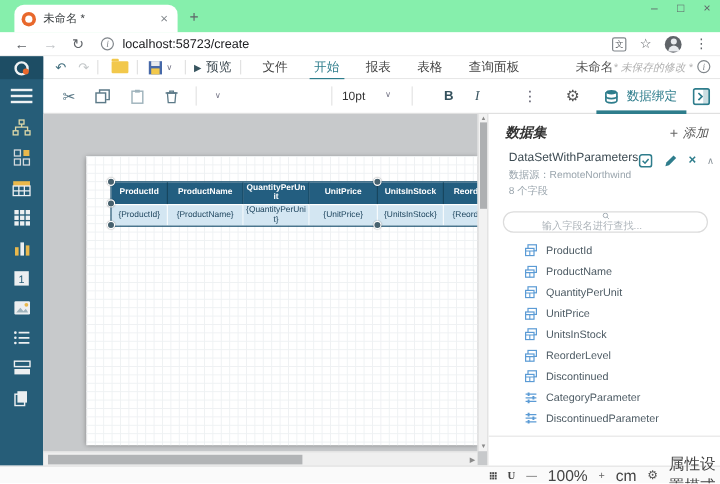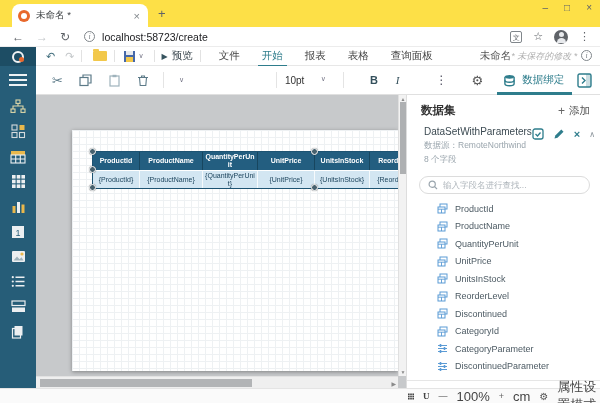--- a/index.html
+++ b/index.html
@@ -1,20 +1,20 @@
 <!DOCTYPE html>
 <html><head>
 <meta charset="utf-8">
 <style>
   * { margin:0; padding:0; box-sizing:border-box; }
   html,body { width:600px; height:403px; font-family:"Liberation Sans","DejaVu Sans",sans-serif; }
   .screen { position:relative; width:600px; height:403px; background:#fff; overflow:hidden; font-family:"Liberation Sans","DejaVu Sans",sans-serif; }
 
   
-  .tabbar { position:absolute; left:0; top:0; width:600px; height:27px; background:#fde047; }
+  .tabbar { position:absolute; left:0; top:0; width:600px; height:27px; background:#86efac; }
   .tab { position:absolute; left:12px; top:4px; width:136px; height:23px; background:#fff; border-radius:8px 8px 0 0; display:flex; align-items:center; padding:0 6px; }
   .favicon { width:12px; height:12px; border-radius:50%; background:#e8682c; position:relative; flex:0 0 12px; }
   .favicon::after { content:""; position:absolute; left:3px; top:3px; width:6px; height:6px; border-radius:50%; background:#fff; }
   .tab-title { font-size:9.5px; color:#3c4043; margin-left:6px; flex:1; white-space:nowrap; overflow:hidden; }
   .tab-close { font-size:11px; color:#80868b; padding:0 2px; }
   .newtab { position:absolute; left:158px; top:6px; font-size:13px; color:#5f6368; }
   .wincontrols { position:absolute; right:8px; top:2px; display:flex; gap:16px; color:#5f6368; font-size:10px; }
   .wincontrols span { cursor:default; }
 
   .addressbar { position:absolute; left:0; top:27px; width:600px; height:20px; background:#fff; display:flex; align-items:center; border-bottom:1px solid #ececec; }
@@ -95,32 +95,32 @@
 
   .vscroll { position:absolute; right:0; top:0; width:8px; height:281px; background:#f2f2f2; border-left:1px solid #e0e0e0; }
   .vthumb { position:absolute; left:1px; top:7px; width:6px; height:72px; background:#aeb0b2; }
   .scroll-arr { position:absolute; left:0; width:8px; text-align:center; font-size:5px; color:#8a8a8a; line-height:6px; }
   .hscroll { position:absolute; left:0; top:281px; width:362px; height:12px; background:#efefef; border-top:1px solid #e2e2e2; }
   .hthumb { position:absolute; left:4px; top:2px; width:212px; height:8px; background:#b2b4b6; }
   .hscroll .arr-r { position:absolute; right:2px; top:3px; font-size:6px; color:#8a8a8a; }
 
   
   .rightpanel { position:absolute; left:406px; top:95px; width:194px; height:293px; background:#fff; border-left:1px solid #ddd; overflow:hidden; }
-  .sec-head { display:flex; align-items:center; padding:8px 10px 6px 14px; }
+  .sec-head { display:flex; align-items:center; padding:8px 10px 6px 14px;font-style:italic; }
   .sec-title { font-size:11.5px; font-weight:bold; color:#333; flex:1; }
   .add-btn { display:flex; align-items:center; gap:4px; color:#555; font-size:10.5px; }
   .add-btn .pl { font-size:12px; color:#666; }
   .ds-card { display:flex; padding:2px 8px 6px 10px; align-items:flex-start; }
   .ds-info { flex:1; margin-left:7px; }
   .ds-name { font-size:10px; color:#3c4a52; }
   .ds-sub { font-size:8.5px; color:#9aa5ad; margin-top:2.5px; }
   .ds-actions { display:flex; align-items:center; gap:9px; margin-top:2px; }
   .ds-x { color:#2e7d8c; font-size:11px; font-weight:bold; line-height:1; }
   .ds-col { color:#8a939a; font-size:8px; }
-  .searchbox { margin:4px 10px 6px 12px; height:18px; border:1px solid #dcdcdc; border-radius:10px; display:flex; align-items:center; padding:0 8px; background:#fff; }
+  .searchbox { margin:4px 10px 6px 12px; height:18px; border:1px solid #dcdcdc; border-radius:10px; display:flex; align-items:center; padding:0 8px; background:#fff;flex-direction:column; }
   .searchbox input { border:none; outline:none; flex:1; font-size:8.5px; color:#555; margin-left:5px; font-family:"Liberation Sans","DejaVu Sans",sans-serif; background:transparent; }
   .searchbox input::placeholder { color:#adb4ba; }
   .field-list { padding-left:30px; }
   .field-row { display:flex; align-items:center; height:17.5px; gap:7px; }
   .field-row .fname { font-size:9px; color:#4c5a63; white-space:nowrap; }
   .panel-div { height:1px; background:#e6e6e6; margin-top:5px; }
 
   
   .statusbar { position:absolute; left:0; top:388px; width:600px; height:15px; background:#fafafa; border-top:1px solid #e4e4e4; display:flex; align-items:center; }
   .sb-items { position:absolute; left:408px; display:flex; align-items:center; gap:9px; color:#444; }
@@ -454,28 +454,20 @@
       <div class="field-row">
         <svg width="11" height="11" viewBox="0 0 11 11">
             <rect x="3" y="1" width="7" height="5" fill="none" stroke="#5b9bd5" stroke-width="1"></rect>
             <rect x="1" y="4" width="7" height="6" fill="#fff" stroke="#5b9bd5" stroke-width="1"></rect>
             <path d="M1 6.2h7M4.5 6.2V10" stroke="#5b9bd5" stroke-width=".9"></path>
           </svg>
         <span class="fname">Discontinued</span>
       </div>
       <div class="field-row">
         <svg width="11" height="11" viewBox="0 0 11 11">
-            <rect x="3" y="1" width="7" height="5" fill="none" stroke="#5b9bd5" stroke-width="1"></rect>
-            <rect x="1" y="4" width="7" height="6" fill="#fff" stroke="#5b9bd5" stroke-width="1"></rect>
-            <path d="M1 6.2h7M4.5 6.2V10" stroke="#5b9bd5" stroke-width=".9"></path>
-          </svg>
-        <span class="fname">CategoryId</span>
-      </div>
-      <div class="field-row">
-        <svg width="11" height="11" viewBox="0 0 11 11">
             <g stroke="#5b9bd5" stroke-width="1.1">
               <path d="M1 2.5h9M1 5.5h9M1 8.5h9"></path>
               <path d="M3.5 1v3M7.5 4v3M3.5 7v3" stroke-width="1.6"></path>
             </g>
           </svg>
         <span class="fname">CategoryParameter</span>
       </div>
       <div class="field-row">
         <svg width="11" height="11" viewBox="0 0 11 11">
             <g stroke="#5b9bd5" stroke-width="1.1">

